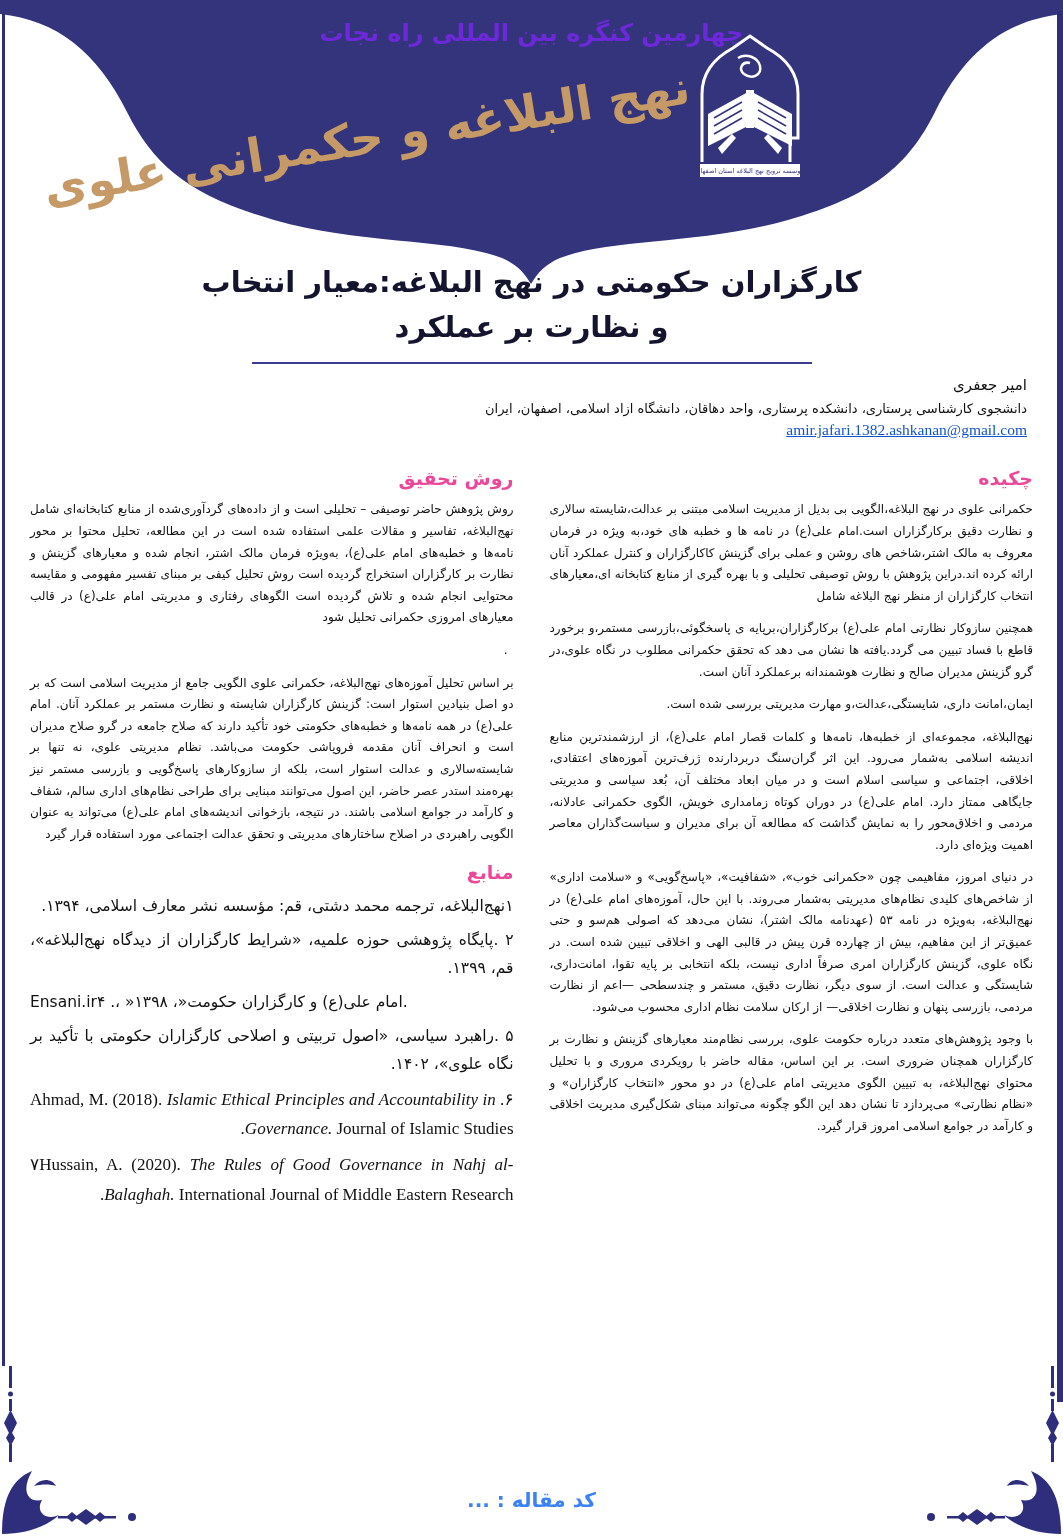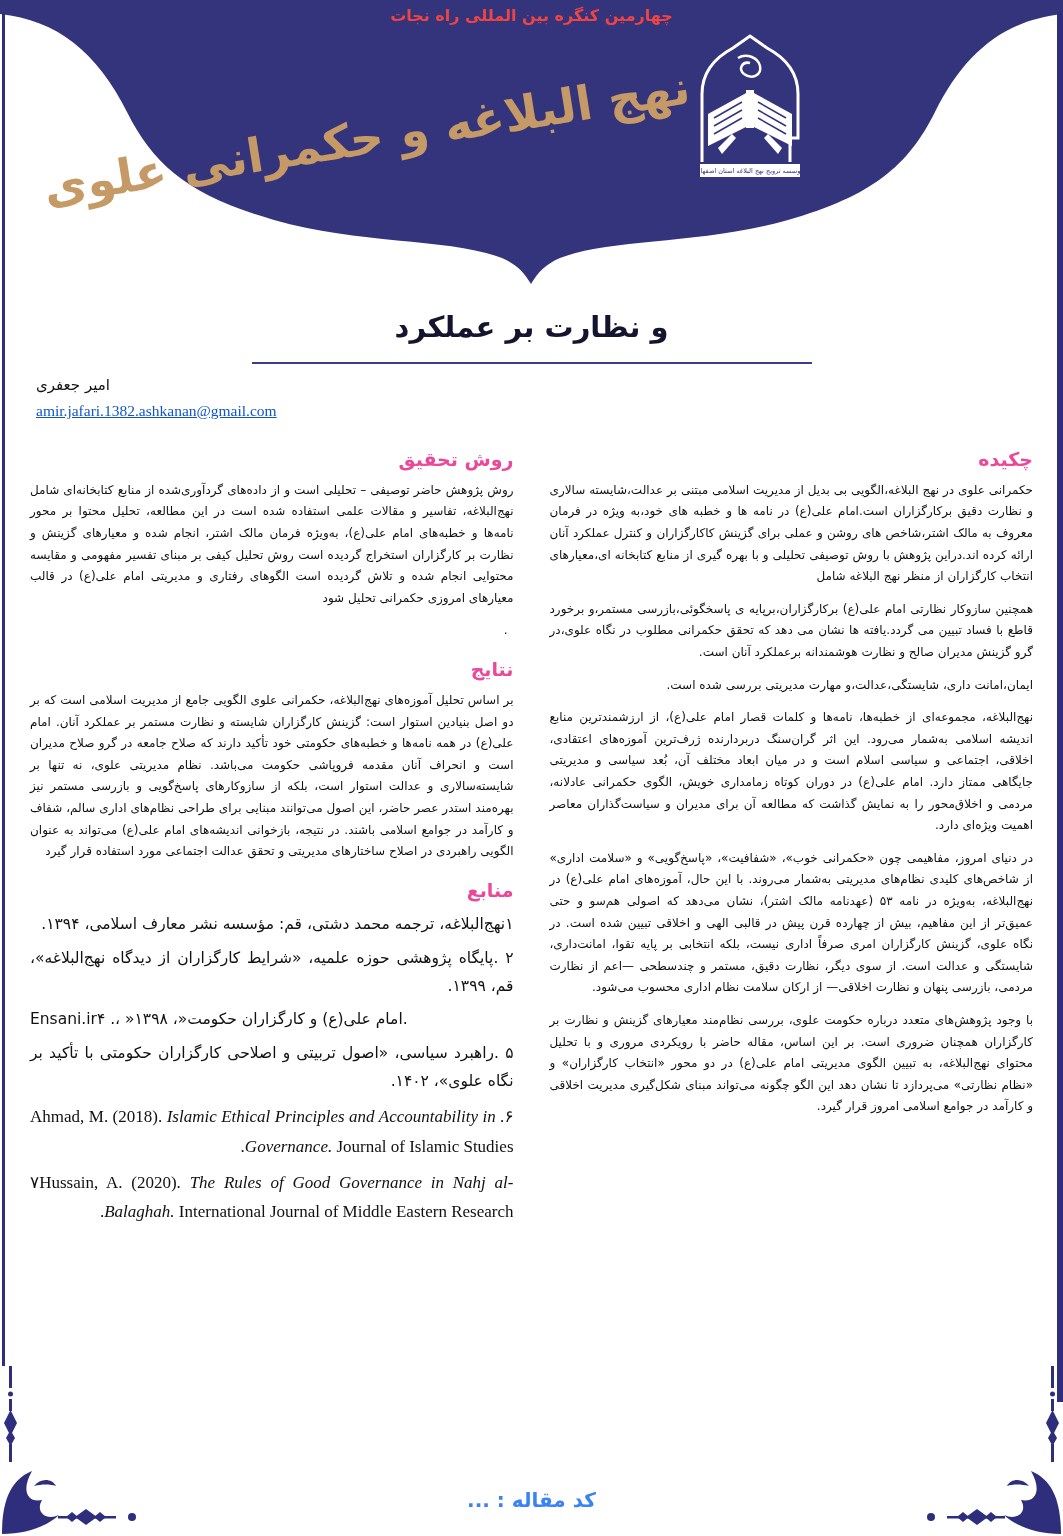--- a/index.html
+++ b/index.html
@@ -9,23 +9,23 @@
     width: 1063px; height: 1536px;
     margin: 0 auto;
     background: #ffffff;
     overflow: hidden;
     font-family: "DejaVu Sans", sans-serif;
     color: #111;
   }
   
   .dome-svg { position:absolute; top:0; left:0; display:block; }
   .congress-title {
-    position:absolute; top:6px; left:0; right:0;
+    position:absolute; top:19px; left:0; right:0;
     text-align:center; direction:rtl;
-    color:#ef4444; font-weight:bold; font-size:16px;
+    color:#6d28d9; font-weight:bold; font-size:24px;
     letter-spacing:0.5px;
   }
   .calligraphy {
     position:absolute; top:104px; left:118px; width:575px;
     text-align:center; direction:rtl;
     color:#c59a66; font-size:47px; font-weight:bold;
     transform:rotate(-9deg);
     white-space:nowrap;
   }
   .logo-svg { position:absolute; top:30px; left:688px; }
@@ -39,21 +39,21 @@
 
   
   .content { position:absolute; top:260px; left:22px; right:22px; direction:rtl; }
   .article-title {
     text-align:center; color:#14142e;
     font-size:29px; font-weight:bold; line-height:1.55;
   }
   .title-rule { width:560px; margin:12px auto 12px; border-bottom:2px solid #3c3c8e; }
 
   .authors { display:flex; direction:rtl; margin-top:2px; }
-  .author { flex:1; text-align:left; padding:0 14px; }
+  .author { flex:1; text-align:right; padding:0 14px; }
   .author .name  { font-size:15px; margin-bottom:5px; }
   .author .affil { font-size:13px; line-height:1.5; }
   .author .email {
     display:inline-block; direction:ltr; margin-top:3px;
     font-family:"Liberation Serif", serif; font-size:15.5px;
     color:#1155cc; text-decoration:underline;
   }
 
   .columns { display:flex; direction:rtl; gap:36px; margin-top:20px; padding:0 8px; }
   .col { flex:1; min-width:0; }
@@ -126,28 +126,29 @@
     </g>
     <rect x="12" y="134" width="100" height="13" fill="#ffffff"></rect>
     <text x="62" y="143" text-anchor="middle" font-size="6.5" fill="#34347d" direction="rtl">موسسه ترویج نهج البلاغه استان اصفهان</text>
   </svg>
 
   <div class="border-left"></div>
   <div class="border-right"></div>
 
   <div class="content">
     <h1 class="article-title">
-      <br>
+      <span>کارگزاران حکومتی در نهج البلاغه:معیار انتخاب</span><br>
       <span>و نظارت بر عملکرد</span>
     </h1>
     <div class="title-rule"></div>
 
     <div class="authors">
       <div class="author">
         <div class="name">امیر جعفری</div>
+        <div class="affil">دانشجوی کارشناسی پرستاری، دانشکده پرستاری، واحد دهاقان، دانشگاه ازاد اسلامی، اصفهان، ایران</div>
         <a class="email" href="#">amir.jafari.1382.ashkanan@gmail.com</a>
       </div>
     </div>
 
     <div class="columns">
 
       <div class="col">
         <h2 class="sec">چکیده</h2>
         <p>حکمرانی علوی در نهج البلاغه،الگویی بی بدیل از مدیریت اسلامی مبتنی بر عدالت،شایسته سالاری و نظارت دقیق برکارگزاران است.امام علی(ع) در نامه ها و خطبه های خود،به ویژه در فرمان معروف به مالک اشتر،شاخص های روشن و عملی برای گزینش کاکارگزاران و کنترل عملکرد آنان ارائه کرده اند.دراین پژوهش با روش توصیفی تحلیلی و با بهره گیری از منابع کتابخانه ای،معیارهای انتخاب کارگزاران از منظر نهج البلاغه شامل</p>
         <p>همچنین سازوکار نظارتی امام علی(ع) برکارگزاران،برپایه ی پاسخگوئی،بازرسی مستمر،و برخورد قاطع با فساد تبیین می گردد.یافته ها نشان می دهد که تحقق حکمرانی مطلوب در نگاه علوی،در گرو گزینش مدیران صالح و نظارت هوشمندانه برعملکرد آنان است.</p>
@@ -156,21 +157,20 @@
         <p>نهج‌البلاغه، مجموعه‌ای از خطبه‌ها، نامه‌ها و کلمات قصار امام علی(ع)، از ارزشمندترین منابع اندیشه اسلامی به‌شمار می‌رود. این اثر گران‌سنگ دربردارنده ژرف‌ترین آموزه‌های اعتقادی، اخلاقی، اجتماعی و سیاسی اسلام است و در میان ابعاد مختلف آن، بُعد سیاسی و مدیریتی جایگاهی ممتاز دارد. امام علی(ع) در دوران کوتاه زمامداری خویش، الگوی حکمرانی عادلانه، مردمی و اخلاق‌محور را به نمایش گذاشت که مطالعه آن برای مدیران و سیاست‌گذاران معاصر اهمیت ویژه‌ای دارد.</p>
         <p>در دنیای امروز، مفاهیمی چون «حکمرانی خوب»، «شفافیت»، «پاسخ‌گویی» و «سلامت اداری» از شاخص‌های کلیدی نظام‌های مدیریتی به‌شمار می‌روند. با این حال، آموزه‌های امام علی(ع) در نهج‌البلاغه، به‌ویژه در نامه ۵۳ (عهدنامه مالک اشتر)، نشان می‌دهد که اصولی هم‌سو و حتی عمیق‌تر از این مفاهیم، بیش از چهارده قرن پیش در قالبی الهی و اخلاقی تبیین شده است. در نگاه علوی، گزینش کارگزاران امری صرفاً اداری نیست، بلکه انتخابی بر پایه تقوا، امانت‌داری، شایستگی و عدالت است. از سوی دیگر، نظارت دقیق، مستمر و چندسطحی —اعم از نظارت مردمی، بازرسی پنهان و نظارت اخلاقی— از ارکان سلامت نظام اداری محسوب می‌شود.</p>
         <p>با وجود پژوهش‌های متعدد درباره حکومت علوی، بررسی نظام‌مند معیارهای گزینش و نظارت بر کارگزاران همچنان ضروری است. بر این اساس، مقاله حاضر با رویکردی مروری و با تحلیل محتوای نهج‌البلاغه، به تبیین الگوی مدیریتی امام علی(ع) در دو محور «انتخاب کارگزاران» و «نظام نظارتی» می‌پردازد تا نشان دهد این الگو چگونه می‌تواند مبنای شکل‌گیری مدیریت اخلاقی و کارآمد در جوامع اسلامی امروز قرار گیرد.</p>
       </div>
 
       <div class="col">
         <h2 class="sec">روش تحقیق</h2>
         <p>روش پژوهش حاضر توصیفی – تحلیلی است و از داده‌های گردآوری‌شده از منابع کتابخانه‌ای شامل نهج‌البلاغه، تفاسیر و مقالات علمی استفاده شده است در این مطالعه، تحلیل محتوا بر محور نامه‌ها و خطبه‌های امام علی(ع)، به‌ویژه فرمان مالک اشتر، انجام شده و معیارهای گزینش و نظارت بر کارگزاران استخراج گردیده است روش تحلیل کیفی بر مبنای تفسیر مفهومی و مقایسه محتوایی انجام شده و تلاش گردیده است الگوهای رفتاری و مدیریتی امام علی(ع) در قالب معیارهای امروزی حکمرانی تحلیل شود</p>
         <p class="dot-line">.</p>
 
-        <h2 class="sec">نتایج</h2>
         <p>بر اساس تحلیل آموزه‌های نهج‌البلاغه، حکمرانی علوی الگویی جامع از مدیریت اسلامی است که بر دو اصل بنیادین استوار است: گزینش کارگزاران شایسته و نظارت مستمر بر عملکرد آنان. امام علی(ع) در همه نامه‌ها و خطبه‌های حکومتی خود تأکید دارند که صلاح جامعه در گرو صلاح مدیران است و انحراف آنان مقدمه فروپاشی حکومت می‌باشد. نظام مدیریتی علوی، نه تنها بر شایسته‌سالاری و عدالت استوار است، بلکه از سازوکارهای پاسخ‌گویی و بازرسی مستمر نیز بهره‌مند استدر عصر حاضر، این اصول می‌توانند مبنایی برای طراحی نظام‌های اداری سالم، شفاف و کارآمد در جوامع اسلامی باشند. در نتیجه، بازخوانی اندیشه‌های امام علی(ع) می‌تواند به عنوان الگویی راهبردی در اصلاح ساختارهای مدیریتی و تحقق عدالت اجتماعی مورد استفاده قرار گیرد</p>
 
         <h2 class="sec">منابع</h2>
         <div class="refs">
           <p>۱نهج‌البلاغه، ترجمه محمد دشتی، قم: مؤسسه نشر معارف اسلامی، ۱۳۹۴.</p>
           <p>۲ .پایگاه پژوهشی حوزه علمیه، «شرایط کارگزاران از دیدگاه نهج‌البلاغه»، قم، ۱۳۹۹.</p>
           <p class="ref-ltr">Ensani.ir۴ .، »امام علی(ع) و کارگزاران حکومت«، ۱۳۹۸.</p>
           <p>۵ .راهبرد سیاسی، «اصول تربیتی و اصلاحی کارگزاران حکومتی با تأکید بر نگاه علوی»، ۱۴۰۲.</p>
           <p class="ref-en"><span>۶</span><span>. Ahmad, M. (2018). </span><i>Islamic Ethical Principles and Accountability in Governance.</i><span> Journal of Islamic Studies.</span></p>
           <p class="ref-en"><span>۷</span><span>Hussain, A. (2020). </span><i>The Rules of Good Governance in Nahj al-Balaghah.</i><span> International Journal of Middle Eastern Research.</span></p>

